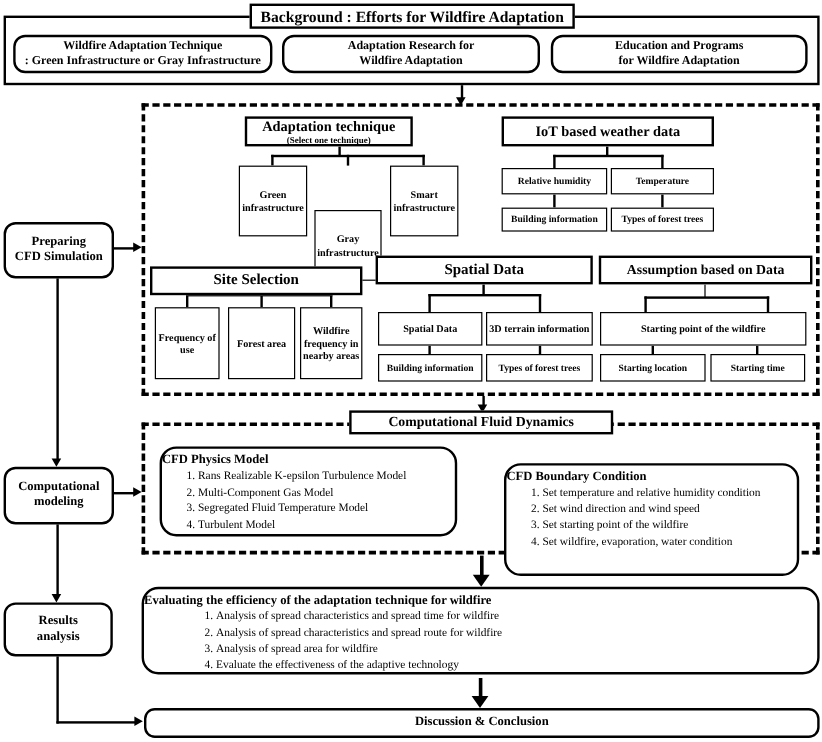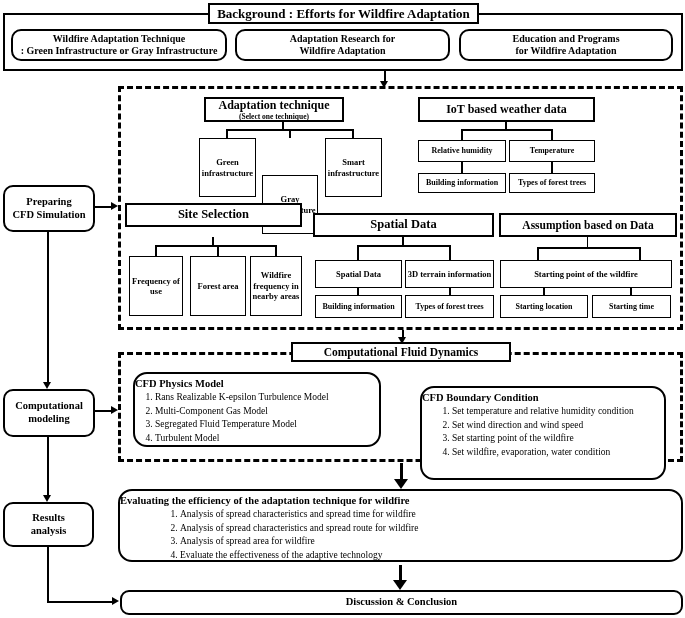--- a/index.html
+++ b/index.html
@@ -100,21 +100,21 @@
     <div class="ln" style="left:461px;top:129px;width:92px;height:2px;"></div>
     <div class="ln" style="left:461px;top:129px;width:2px;height:11px;"></div>
     <div class="ln" style="left:551px;top:129px;width:2px;height:11px;"></div>
     <div class="box" style="left:418px;top:140px;width:88px;height:22px;font-size:8px;">Relative humidity</div>
     <div class="box" style="left:509px;top:140px;width:86px;height:22px;font-size:8px;">Temperature</div>
     <div class="ln" style="left:461px;top:162px;width:2px;height:11px;"></div>
     <div class="ln" style="left:551px;top:162px;width:2px;height:11px;"></div>
     <div class="box" style="left:418px;top:173px;width:88px;height:20px;font-size:8px;">Building information</div>
     <div class="box" style="left:509px;top:173px;width:86px;height:20px;font-size:8px;">Types of forest trees</div>
 
-    <div class="box hdr" style="left:125px;top:203px;width:177px;height:24px;font-size:12.5px;">Site Selection</div>
+    <div class="box hdr" style="left:125px;top:222px;width:177px;height:24px;font-size:12.5px;">Site Selection</div>
     <div class="ln" style="left:212px;top:237px;width:2px;height:9px;"></div>
     <div class="ln" style="left:155px;top:245px;width:122px;height:2px;"></div>
     <div class="ln" style="left:155px;top:245px;width:2px;height:11px;"></div>
     <div class="ln" style="left:217px;top:245px;width:2px;height:11px;"></div>
     <div class="ln" style="left:275px;top:245px;width:2px;height:11px;"></div>
     <div class="box" style="left:129px;top:256px;width:54px;height:60px;font-size:8.5px;">Frequency of use</div>
     <div class="box" style="left:190px;top:256px;width:56px;height:60px;font-size:8.5px;">Forest area</div>
     <div class="box" style="left:250px;top:256px;width:52px;height:60px;font-size:8.5px;">Wildfire frequency in nearby areas</div>
 
     <div class="box hdr" style="left:313px;top:213px;width:181px;height:24px;font-size:12.5px;">Spatial Data</div>
@@ -143,21 +143,21 @@
 
   <div>
     <div class="ln" style="left:402px;top:330px;width:2px;height:8px;"></div>
     <div class="arrD" style="left:398px;top:337px;"></div>
 
     <div class="dashedbox" style="left:118px;top:352px;width:565px;height:110px;"></div>
     <div class="box hdr" style="left:291px;top:342px;width:220px;height:20px;font-size:11.5px;z-index:2;">Computational Fluid Dynamics</div>
 
     <div class="panel" style="left:133px;top:372px;width:248px;height:75px;">
       <div class="panel-title" style="font-size:10.5px;">CFD Physics Model</div>
-      <ol style="padding-left:20px;">
+      <ol style="padding-left:30px;">
         <li>Rans Realizable K-epsilon Turbulence Model</li>
         <li>Multi-Component Gas Model</li>
         <li>Segregated Fluid Temperature Model</li>
         <li>Turbulent Model</li>
       </ol>
     </div>
 
     <div class="panel" style="left:420px;top:386px;width:246px;height:94px;">
       <div class="panel-title" style="font-size:10.5px;">CFD Boundary Condition</div>
       <ol style="padding-left:30px;">

